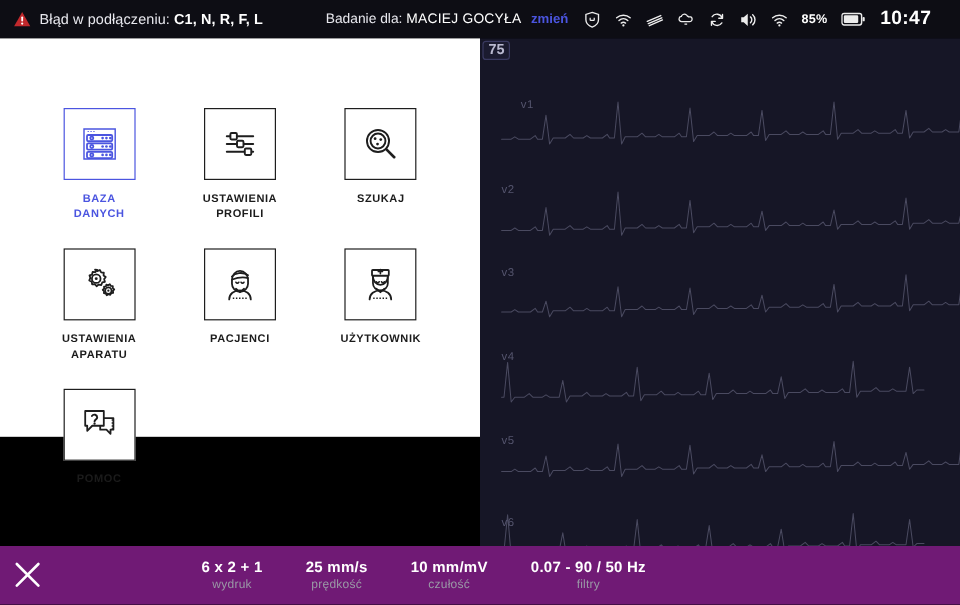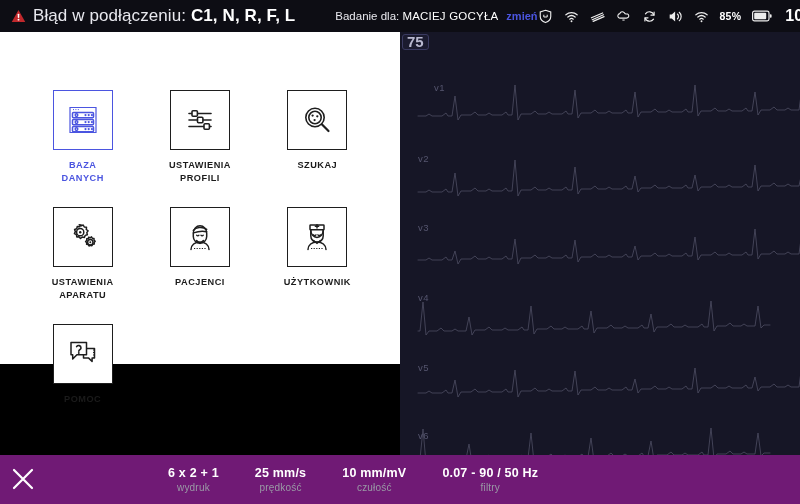--- a/index.html
+++ b/index.html
@@ -23,35 +23,35 @@
     display: flex; align-items: center;
     color: #ffffff;
     font-size: 11px;
   }
   .tb-left {
     display: flex; align-items: center; gap: 7px;
     padding-left: 11px;
     flex: 0 0 auto;
   }
   .warn-tri { width: 15px; height: 14px; display:block; }
-  .tb-err-text { font-size: 17px; color: #e8e8ee; letter-spacing: .1px; white-space: nowrap;}
+  .tb-err-text { font-size: 12px; color: #e8e8ee; letter-spacing: .1px; white-space: nowrap;}
   .tb-err-text b { color:#ffffff; font-weight: 700; }
   .tb-center {
     flex: 1 1 auto;
     display: flex; align-items: center; justify-content: center;
     gap: 8px;
     margin-left: 40px;
   }
   .tb-exam { font-size: 11.5px; color: #e8e8ee; white-space: nowrap;}
   .tb-exam b { color: #ffffff; font-weight: 400; letter-spacing:.2px;}
   .tb-change { color: #4b55e0; font-size: 11px; font-weight:600; cursor: pointer; }
   .tb-right {
     flex: 0 0 auto;
     display: flex; align-items: center; gap: 11px;
-    padding-right: 11px;
+    padding-right: 24px;
   }
   .tb-ic { width: 15px; height: 15px; display:block; opacity:.92; }
   .tb-batt-pct { font-size: 10.5px; font-weight: 700; color:#fff; letter-spacing:.2px;}
   .tb-clock { font-size: 16px; font-weight: 700; color:#fff; letter-spacing:.3px; margin-left:2px;}
 
   
   .ecg-panel {
     position: absolute; left: 400px; top: 32px;
     width: 400px; height: 423px;
     background: #161626;
@@ -62,21 +62,21 @@
     width: 400px; height: 423px;
   }
   .hr-badge {
     position: absolute; left: 2px; top: 2px;
     min-width: 22px;
     padding: 1px 4px 2px 4px;
     border: 1px solid #3a3a60;
     border-radius: 3px;
     background: #1b1b2f;
     color: #b9b9cf;
-    font-size: 15px;
+    font-size: 12px;
     font-weight: 600;
     text-align: center;
     line-height: 11px;
   }
   .lead-label {
     position: absolute;
     color: #55556e;
     font-size: 9.5px;
     letter-spacing: .4px;
   }

